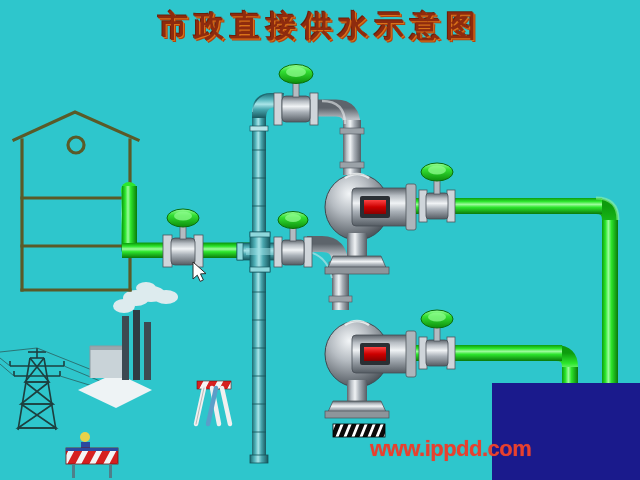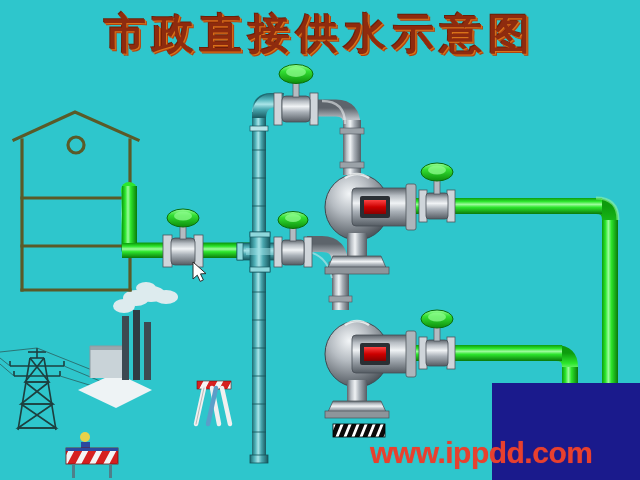--- a/index.html
+++ b/index.html
@@ -8,35 +8,35 @@
     font-family:"Liberation Sans", sans-serif;
     background:#2ec6cc;
   }
   #stage{position:relative;width:640px;height:480px;overflow:hidden;background:#2ec6cc;}
   #stage svg{position:absolute;left:0;top:0;}
 
   .wm{
     position:absolute;
     left:370px; top:436px;
     font-family:"Liberation Sans", sans-serif;
-    font-size:30px;
+    font-size:22px;
     font-weight:bold;
     color:#e8402e;
     letter-spacing:-0.5px;
     white-space:nowrap;
     z-index:40;
     text-shadow:0 0 1px rgba(232,64,46,0.6);
     text-align:right;
   }
   .title{
     position:absolute;
     left:0; top:6px; width:640px;
     text-align:center;
     font-family:"DejaVu Sans", sans-serif;
-    font-size:42px;
+    font-size:30px;
     font-weight:bold;
     color:#8e2b0e;
     letter-spacing:6px;
     z-index:30;
     text-shadow:
       1px 1px 0 #d8731a,
       2px 2px 0 #b2450f,
       -1px -1px 0 #6d1f08;
   }
 </style>

